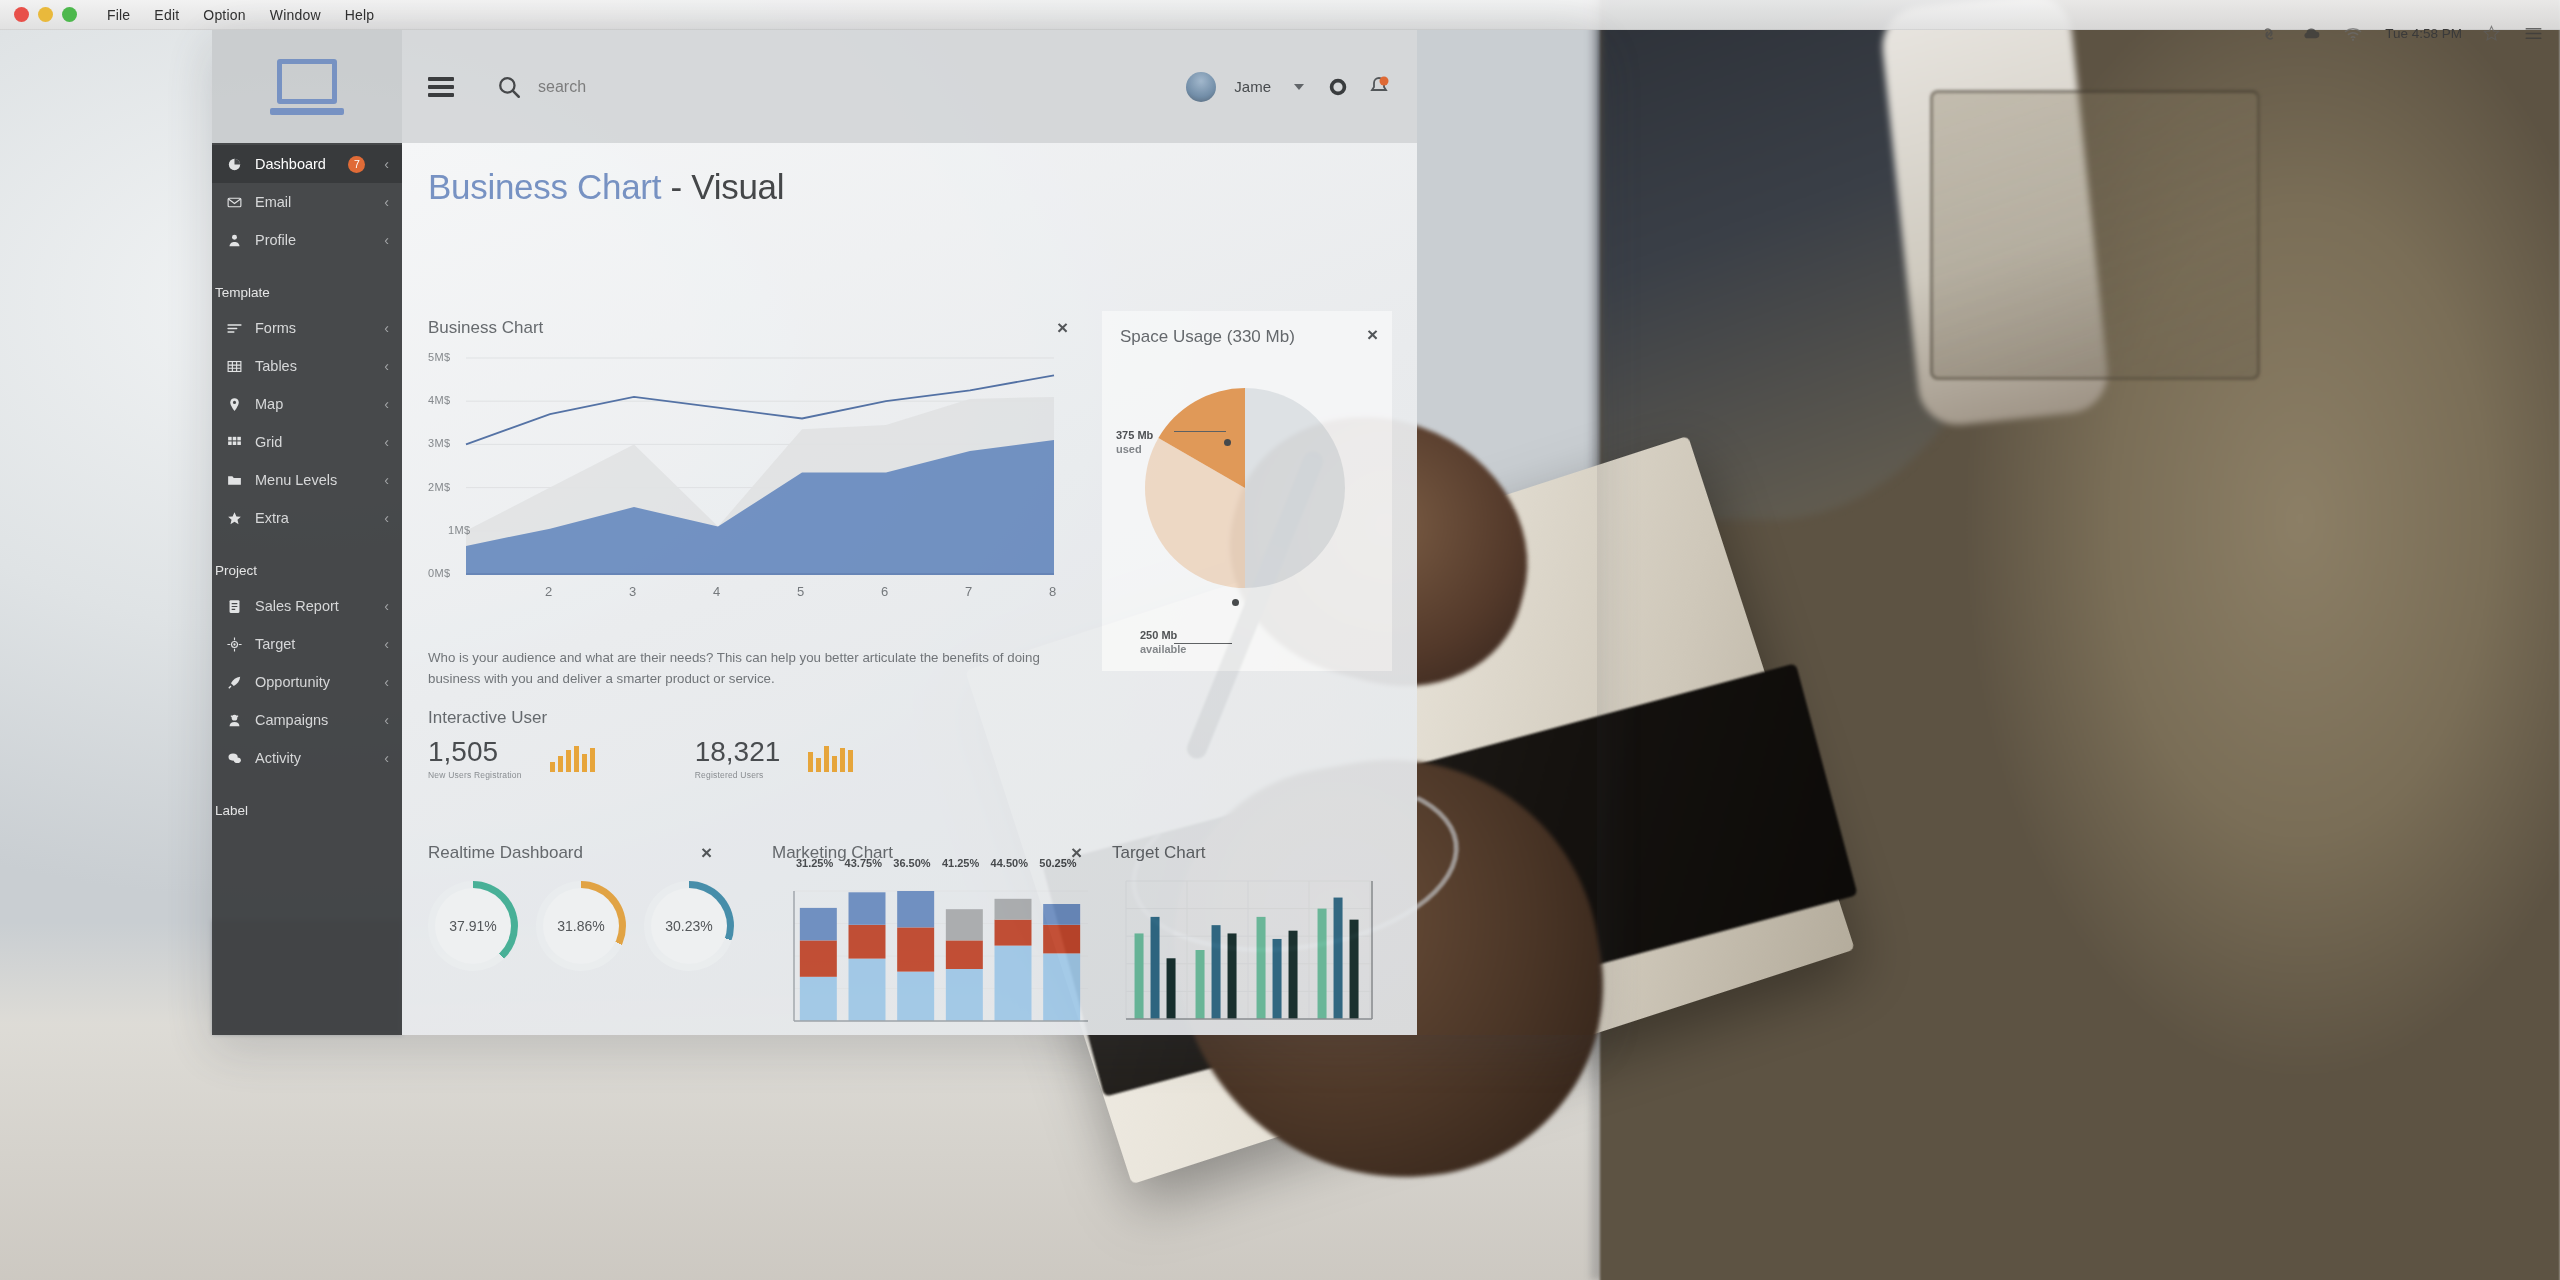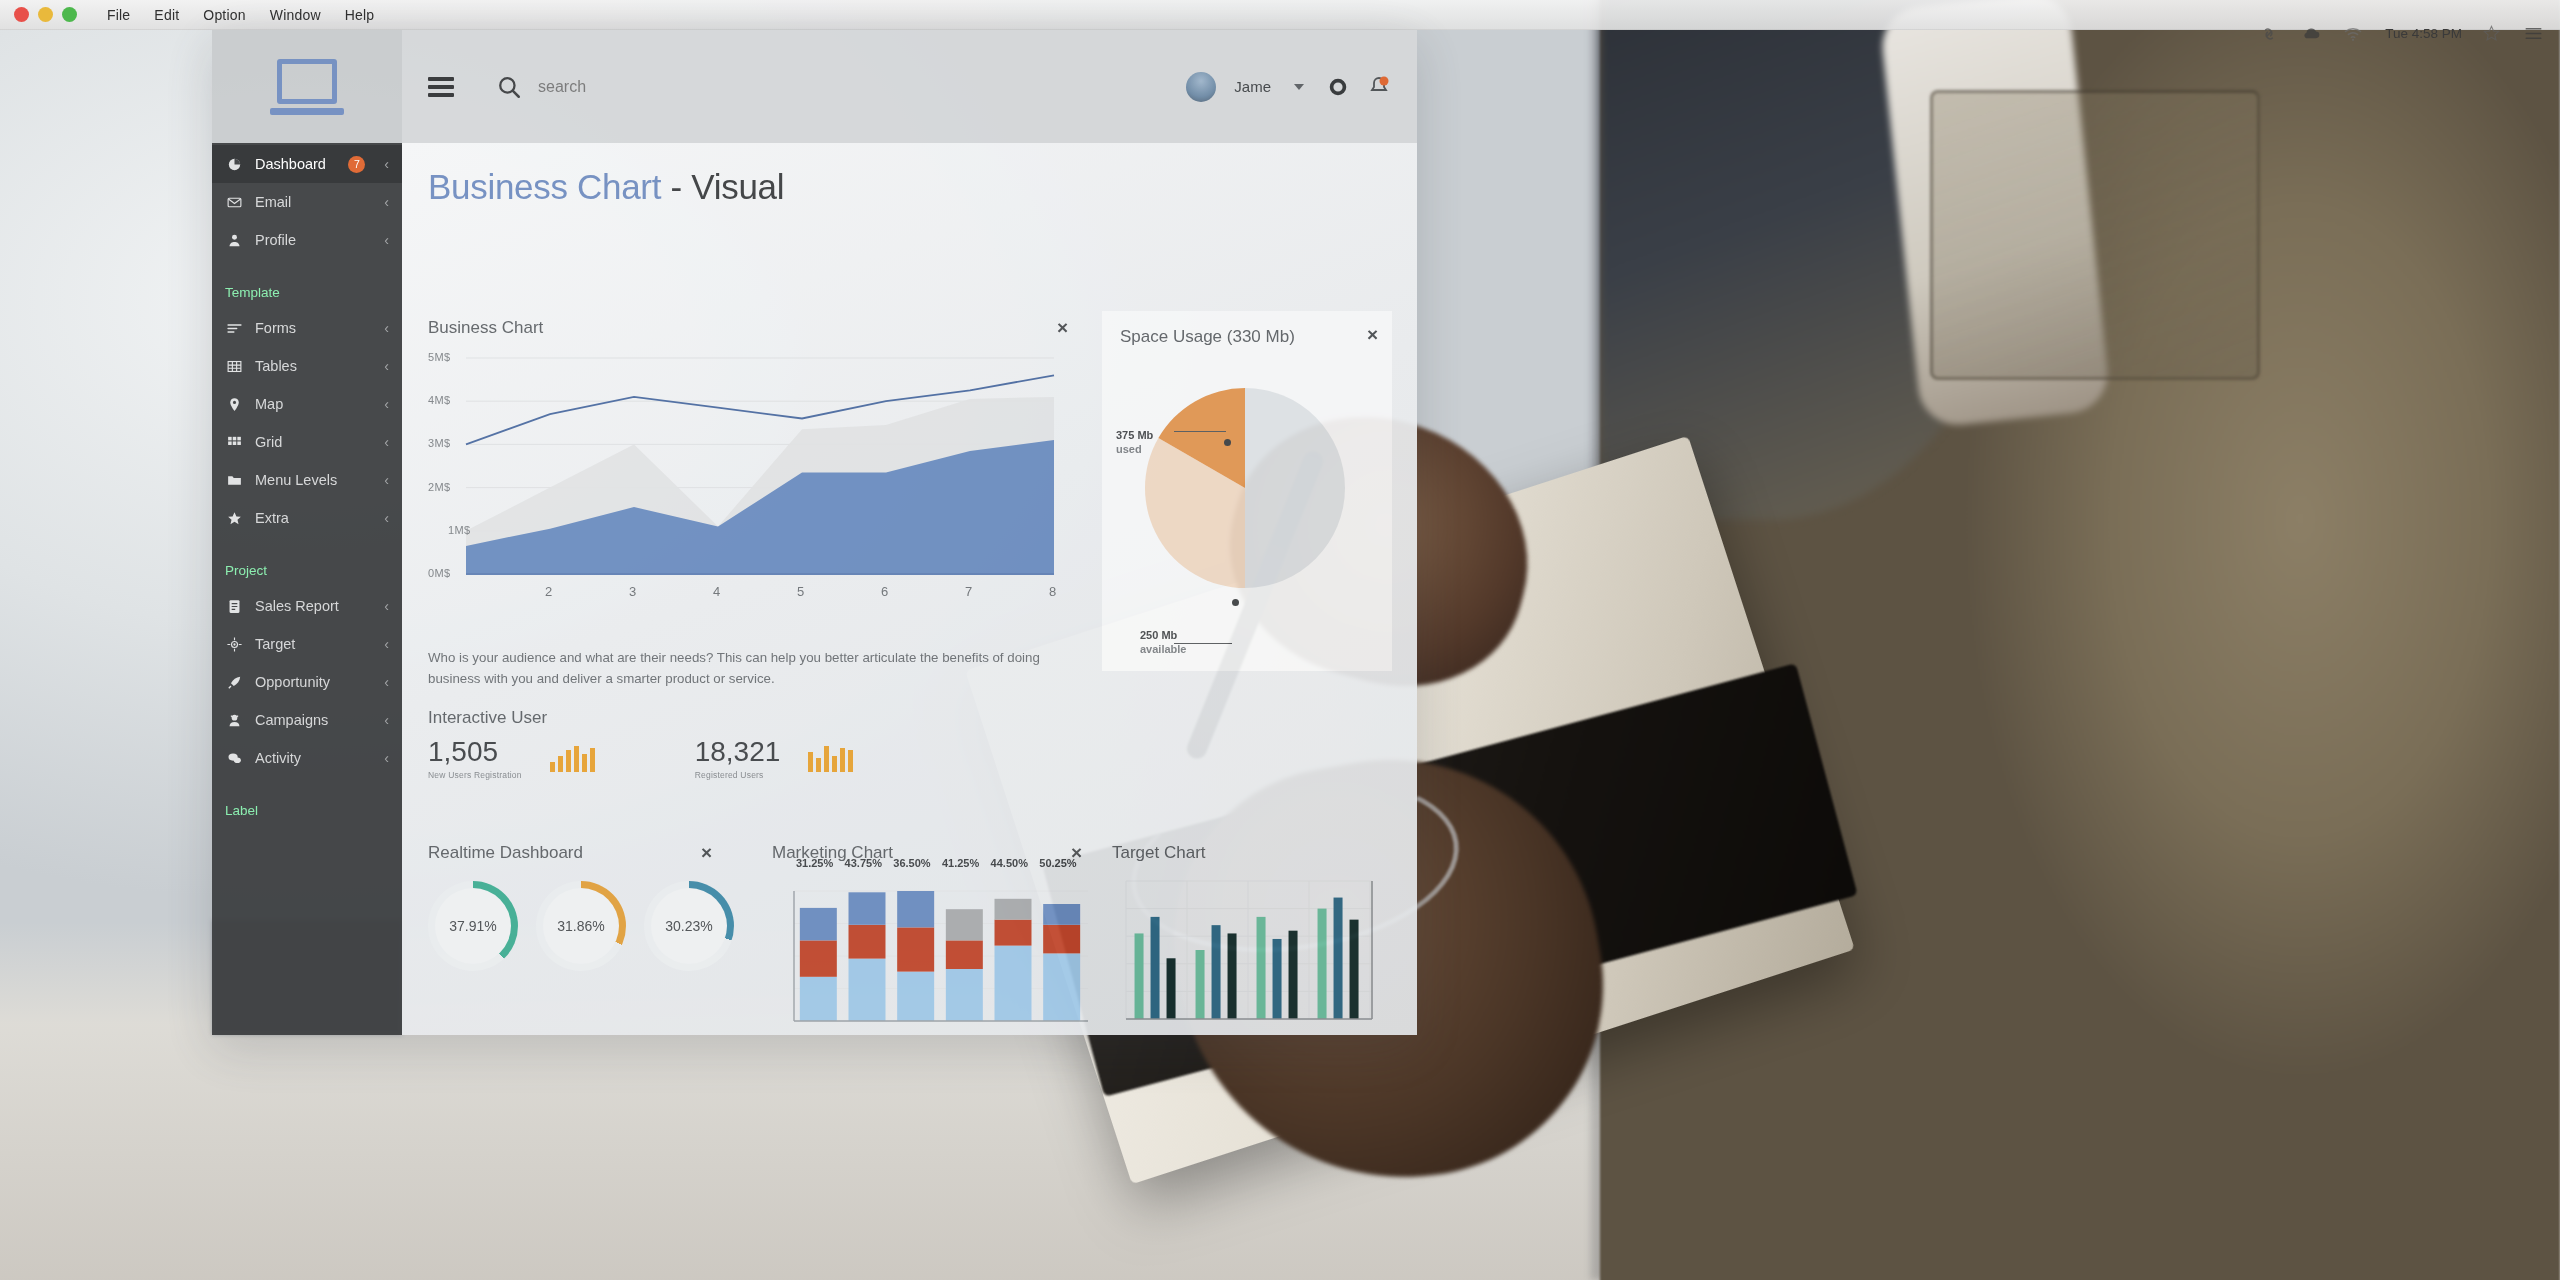--- a/index.html
+++ b/index.html
@@ -100,21 +100,21 @@
   .traffic { display:flex; gap:9px; margin-left: 14px; margin-right: 30px; }
   .tl { width: 15px; height: 15px; border-radius: 50%; }
   .tl.red { background: #e8504a; } .tl.yellow { background: #e9b93c; } .tl.green { background: #4db84d; }
   .mb-item { margin-right: 24px; font-size: 14px; letter-spacing:.2px; }
   #menubar-right { margin-left: auto; display: flex; align-items: center; gap: 20px; margin-right: 14px; margin-top: 38px; }
   .mb-icon { width: 22px; height: 20px; opacity: .72; position: relative; }
   .mb-time { font-size: 13.5px; color: #3a3a3a; }
 
   
   #app {
-    position: absolute; left: 212px; top: 30px; width: 1205px; height: 1005px;
+    position: absolute; left: 212px; top: 30px; width: 1385px; height: 1005px;
     box-shadow: 0 14px 48px rgba(60,65,75,.22);
     overflow: hidden;
     opacity: .93;
   }
 
   
   #logo-block {
     position: absolute; left: 0; top: 0; width: 190px; height: 113px;
     background: #c9ccce; display: flex; align-items: center; justify-content: center;
   }
@@ -165,21 +165,21 @@
   .nav-item.active { background: #2b2d2f; color: #fff; }
   .nav-ico { width: 18px; height: 18px; flex: 0 0 18px; display:flex; align-items:center; justify-content:center; color:#e2e3e4; }
   .nav-label { flex: 1; }
   .nav-chev { font-size: 14px; color: #9fa1a3; line-height: 1; }
   .badge {
     width: 17px; height: 17px; border-radius: 50%;
     background: #e0622a; color: #fff; font-size: 10.5px;
     display:flex; align-items:center; justify-content:center; margin-right: 7px;
   }
   .nav-section {
-    padding: 26px 13px 9px; font-size: 13.5px; color: #86efac;
+    padding: 26px 3px 9px; font-size: 13.5px; color: #e5e5e5;
   }
 
   
   #content {
     position: absolute; left: 190px; top: 113px; width: 1015px; height: 892px;
     background: linear-gradient(160deg, #f6f7f8 0%, #eceef0 45%, #e3e6e9 100%);
     padding: 24px 26px 0 26px; overflow: hidden;
   }
   #breadcrumb { font-size: 15px; color: #6a6e72; margin-bottom: 6px; }
   #page-title { font-size: 35px; font-weight: 400; color: #3a3c3e; letter-spacing: -.3px; }

